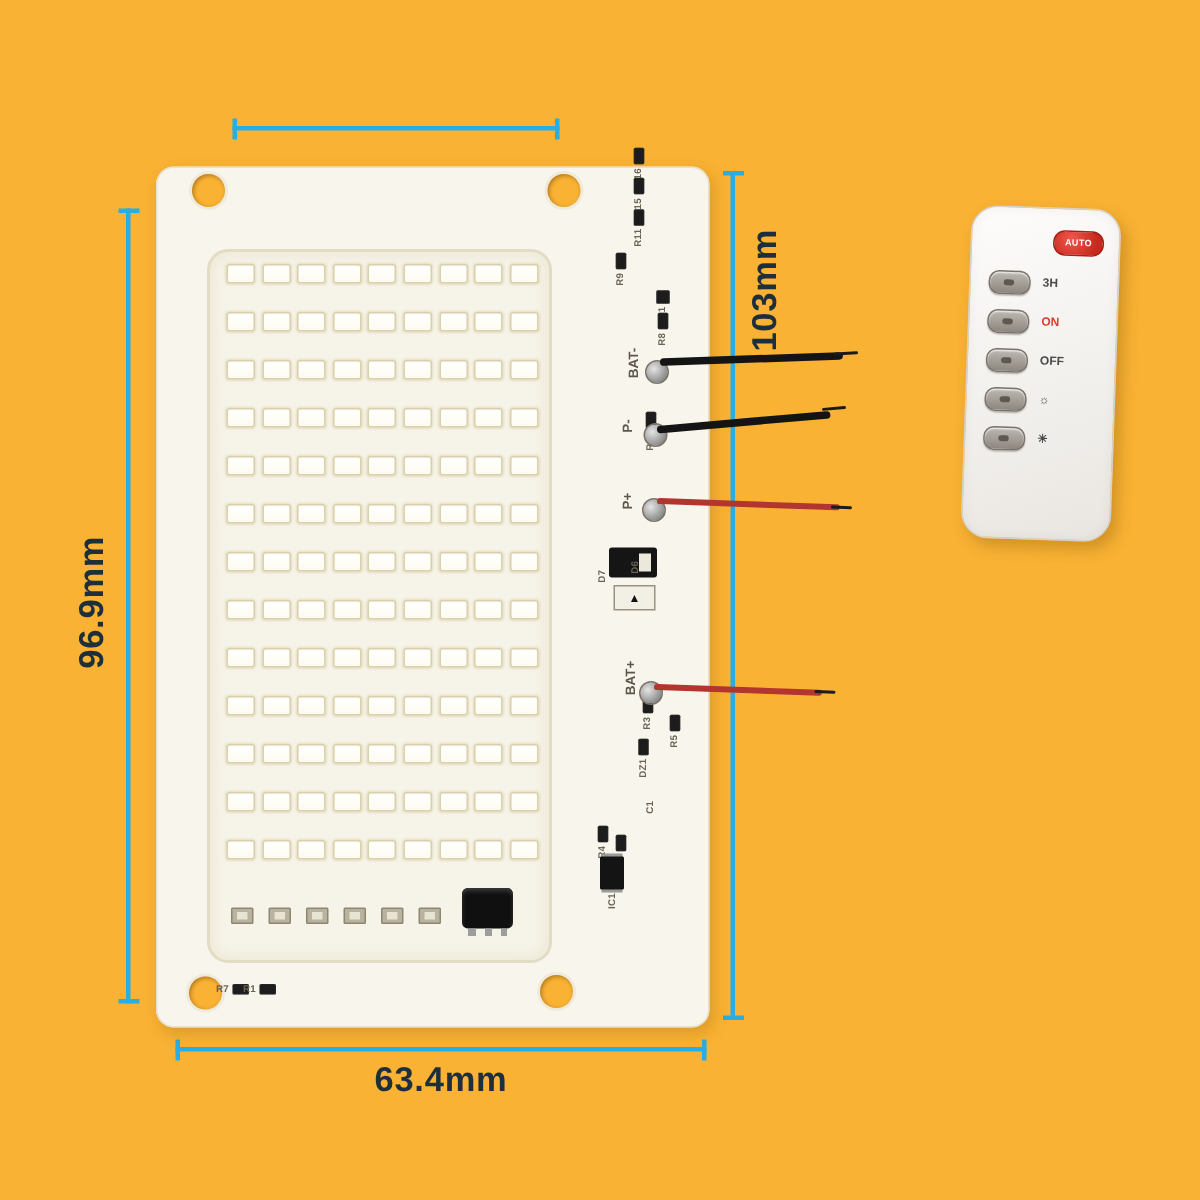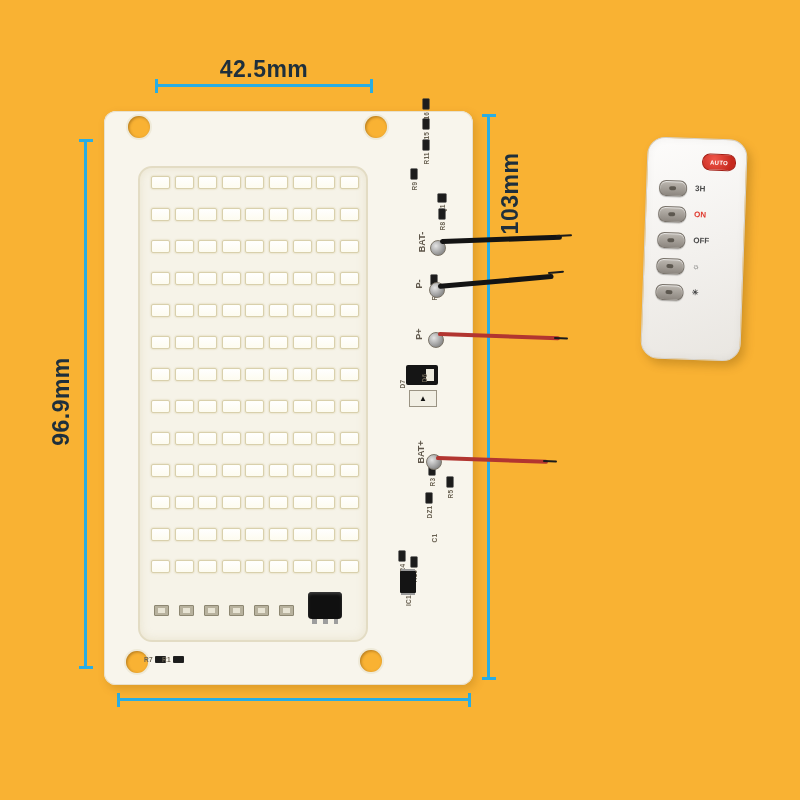--- a/index.html
+++ b/index.html
@@ -104,23 +104,23 @@
     position:relative;
   }
   .rbtn::after{content:"";position:absolute;left:9px;top:5px;width:7px;height:4px;background:#5d5850;border-radius:2px;}
   .rlabel{font-size:8px;font-weight:bold;}
 </style>
 </head>
 <body style="--bg: #F9B233; --dim: #29ADE3; --dimtext: #1E2F3C;">
 
 <div class="stage">
 
-  <div class="dim-label" style="left:155px;top:56px;width:218px;">42.5mm</div>
   <div class="dim-h" style="left:155px;top:84px;width:218px;"></div>
 
+  <div class="dim-label" style="left:117px;top:706px;width:354px;">63.4mm</div>
   <div class="dim-h" style="left:117px;top:698px;width:354px;"></div>
 
   <div class="dim-v" style="left:84px;top:139px;height:530px;"></div>
   <div class="dim-label rot90" style="left:-9px;top:388px;width:140px;">96.9mm</div>
 
   <div class="dim-v" style="left:487px;top:114px;height:566px;"></div>
   <div class="dim-label rot90" style="left:450px;top:180px;width:120px;">103mm</div>
 
   <div class="pcb">
     <div class="hole" style="left:24px;top:5px;"></div>

